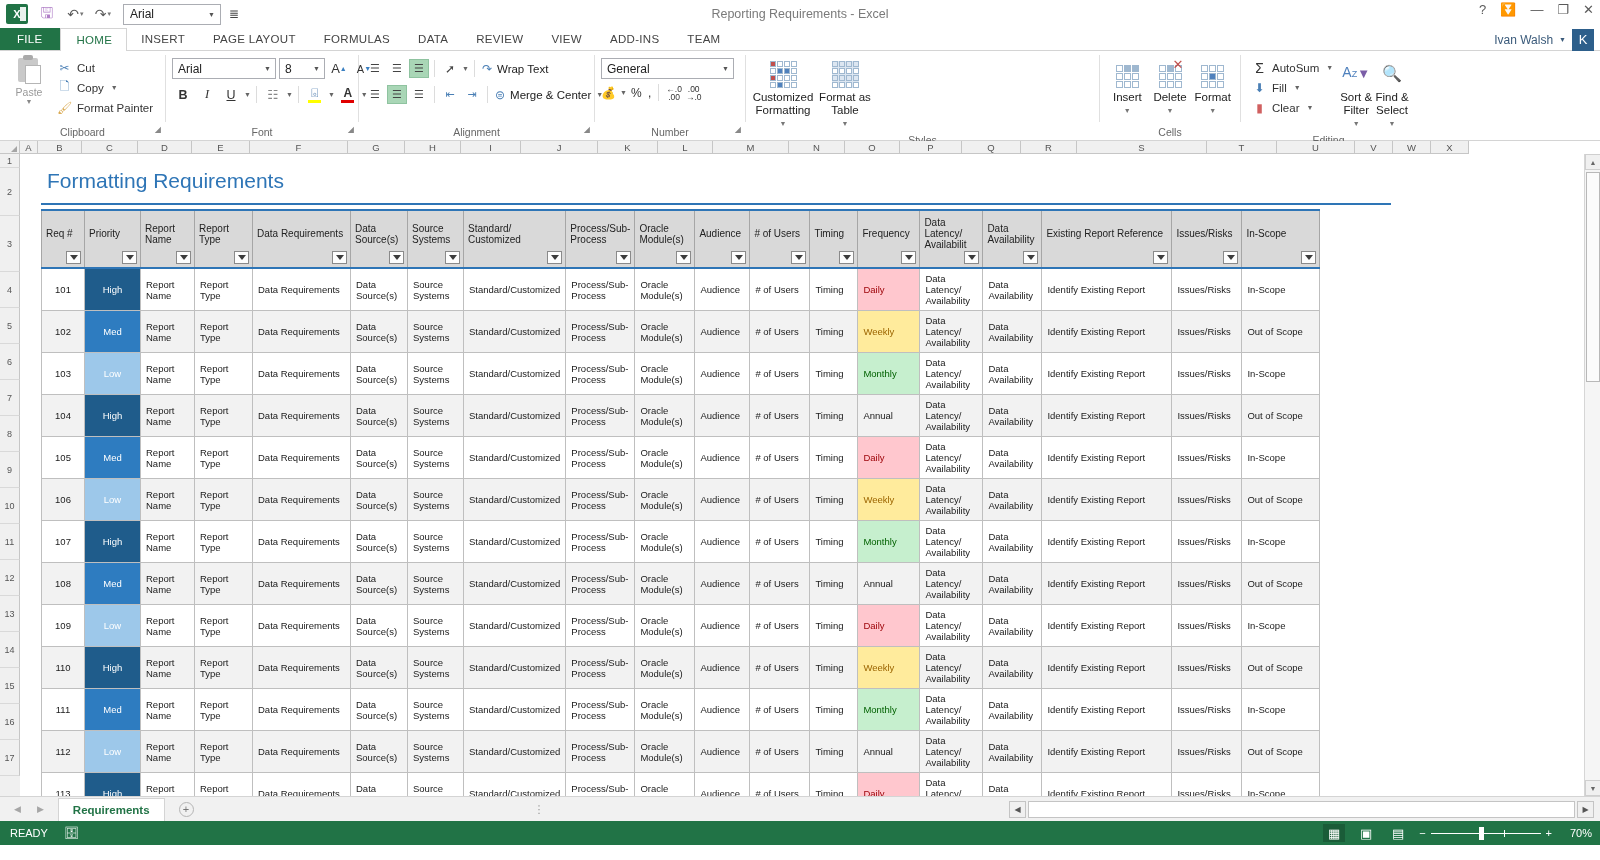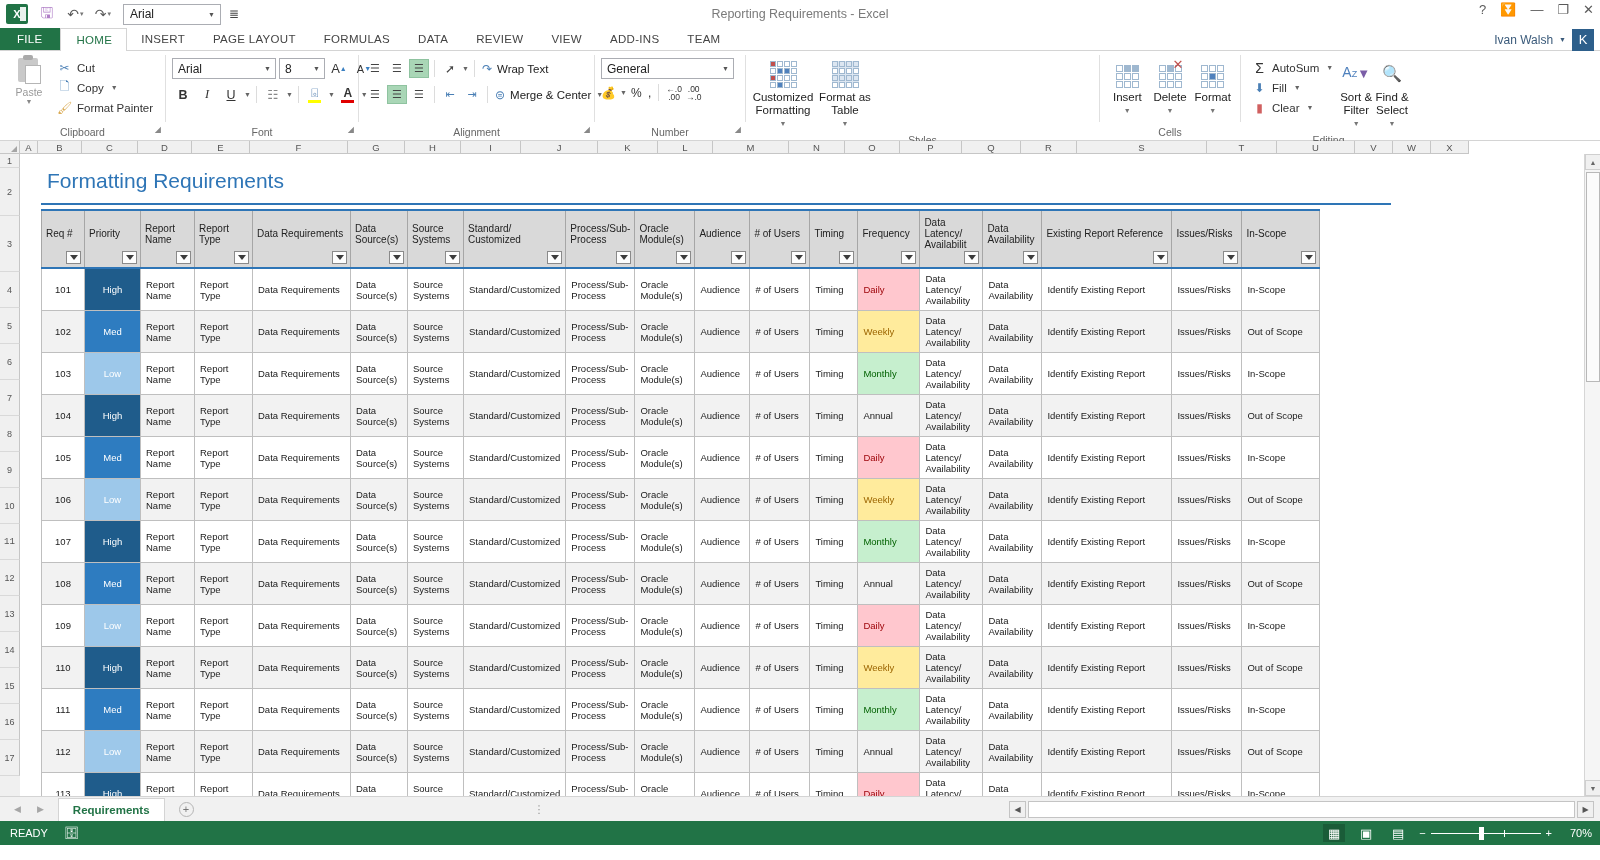--- a/index.html
+++ b/index.html
@@ -700,21 +700,21 @@
           <div class="rowhdr" style="height: 14px;">1</div>
           <div class="rowhdr" style="height: 48px;">2</div>
           <div class="rowhdr" style="height: 56px;">3</div>
           <div class="rowhdr" style="height: 36px;">4</div>
           <div class="rowhdr" style="height: 36px;">5</div>
           <div class="rowhdr" style="height: 36px;">6</div>
           <div class="rowhdr" style="height: 36px;">7</div>
           <div class="rowhdr" style="height: 36px;">8</div>
           <div class="rowhdr" style="height: 36px;">9</div>
           <div class="rowhdr" style="height: 36px;">10</div>
-          <div class="rowhdr" style="height: 36px; font-family: Liberation Mono, monospace;">11</div>
+          <div class="rowhdr" style="height: 36px;">11</div>
           <div class="rowhdr" style="height: 36px;">12</div>
           <div class="rowhdr" style="height: 36px;">13</div>
           <div class="rowhdr" style="height: 36px;">14</div>
           <div class="rowhdr" style="height: 36px;">15</div>
           <div class="rowhdr" style="height: 36px;">16</div>
           <div class="rowhdr" style="height: 36px;">17</div>
         </div>
     </div>
 
     <div class="sheet">

